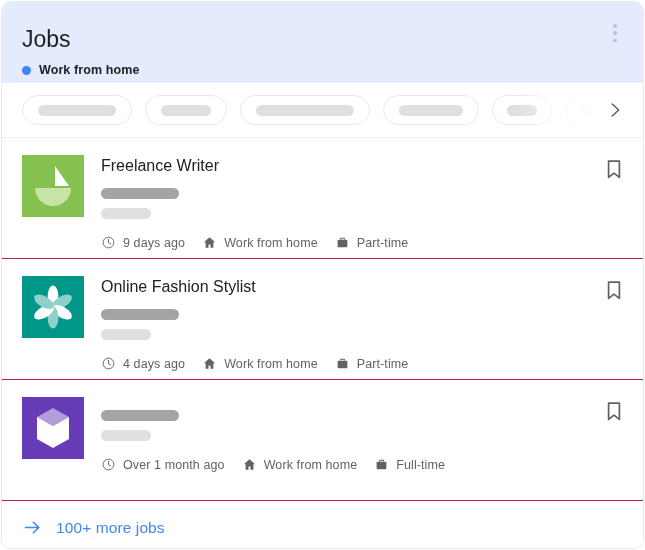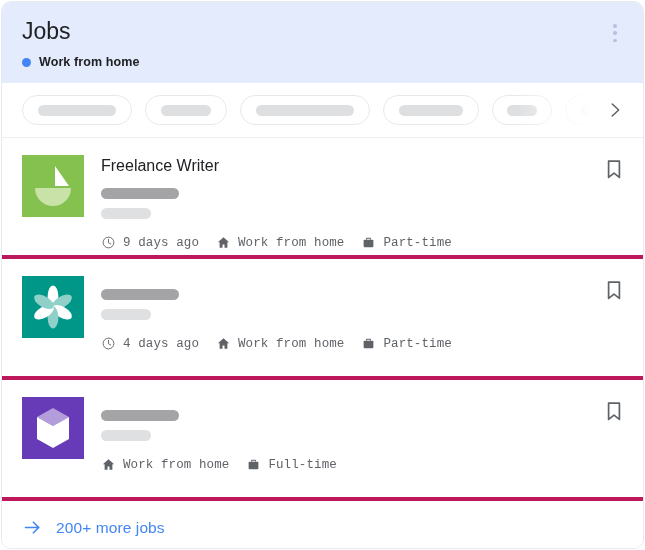--- a/index.html
+++ b/index.html
@@ -25,21 +25,21 @@
     overflow: hidden;
     display: flex;
     flex-direction: column;
   }
 
   
   .jobs-header {
     background: #e4ebfd;
     height: 81px;
     box-sizing: border-box;
-    padding: 14px 20px 0 20px;
+    padding: 22px 20px 0 20px;
     position: relative;
     flex: 0 0 auto;
   }
   .jobs-title {
     font-size: 23px;
     color: #202124;
     letter-spacing: 0px;
     line-height: 30px;
     font-weight: 400;
     margin: 0;
@@ -132,21 +132,21 @@
     justify-content: center;
     margin-left: 4px;
     cursor: pointer;
   }
 
   
   .jobs-list { flex: 1 1 auto; }
   .job-row {
     display: flex;
     padding: 17px 20px 12px 20px;
-    border-bottom: 4px solid #be185d;
+    border-bottom: 1px solid #be185d;
     position: relative;
     box-sizing: border-box;
     cursor: pointer;
     height: 121px;
   }
   .logo {
     width: 62px;
     height: 62px;
     flex: 0 0 auto;
     margin-right: 17px;
@@ -185,21 +185,20 @@
     align-items: center;
     margin-top: 16px;
     gap: 8px;
     flex-wrap: nowrap;
   }
   .meta-item {
     display: flex;
     align-items: center;
     flex: 0 0 auto;
     margin-right: 9px;
-    font-family: Liberation Mono, monospace;
   }
   .meta-item .mi-icon {
     width: 15px;
     height: 15px;
     margin-right: 7px;
     flex: 0 0 auto;
     display: block;
   }
   .meta-text {
     font-size: 12.5px;
@@ -325,20 +324,21 @@
       <div class="job-row">
         <div class="logo" style="background: rgb(0, 150, 136);"><svg viewBox="0 0 62 62" width="62" height="62">
             <ellipse cx="31" cy="20.5" rx="5.4" ry="11" fill="#ffffff" transform="rotate(0 31 31)"></ellipse>
             <ellipse cx="31" cy="20.5" rx="5.4" ry="11" fill="#8fd0c8" transform="rotate(60 31 31)"></ellipse>
             <ellipse cx="31" cy="20.5" rx="5.4" ry="11" fill="#ffffff" transform="rotate(120 31 31)"></ellipse>
             <ellipse cx="31" cy="20.5" rx="5.4" ry="11" fill="#8fd0c8" transform="rotate(180 31 31)"></ellipse>
             <ellipse cx="31" cy="20.5" rx="5.4" ry="11" fill="#ffffff" transform="rotate(240 31 31)"></ellipse>
             <ellipse cx="31" cy="20.5" rx="5.4" ry="11" fill="#8fd0c8" transform="rotate(300 31 31)"></ellipse>
           </svg></div>
         <div class="job-body">
+          <div class="job-title">Online Fashion Stylist</div>
           <div class="skel skel-company"></div>
           <div class="skel skel-location"></div>
           <div class="meta-row">
             <div class="meta-item">
               <svg viewBox="0 0 24 24" class="mi-icon" width="15" height="15">
                 <circle cx="12" cy="12" r="8.6" fill="none" stroke="#5f6368" stroke-width="1.5"></circle>
                 <path d="M12 6.8 V12.3 L15.6 14.4" fill="none" stroke="#5f6368" stroke-width="1.5" stroke-linecap="round"></path>
               </svg>
               <span class="meta-text">4 days ago</span>
             </div>
@@ -366,20 +366,27 @@
             <path d="M31 11 L47 20 L31 29 L15 20 Z" fill="#b39ddb"></path>
             <path d="M15 20 L31 29 L31 51 L15 42 Z" fill="#ffffff"></path>
             <path d="M47 20 L47 42 L31 51 L31 29 Z" fill="#ffffff"></path>
           </svg></div>
         <div class="job-body">
           <div class="skel skel-company"></div>
           <div class="skel skel-location"></div>
           <div class="meta-row">
             <div class="meta-item">
               <svg viewBox="0 0 24 24" class="mi-icon" width="15" height="15">
+                <circle cx="12" cy="12" r="8.6" fill="none" stroke="#5f6368" stroke-width="1.5"></circle>
+                <path d="M12 6.8 V12.3 L15.6 14.4" fill="none" stroke="#5f6368" stroke-width="1.5" stroke-linecap="round"></path>
+              </svg>
+              <span class="meta-text">Over 1 month ago</span>
+            </div>
+            <div class="meta-item">
+              <svg viewBox="0 0 24 24" class="mi-icon" width="15" height="15">
                 <path d="M12 3.4 L21 11.4 H18.2 V20.4 H13.6 V15.2 H10.4 V20.4 H5.8 V11.4 H3 Z" fill="#5f6368"></path>
               </svg>
               <span class="meta-text">Work from home</span>
             </div>
             <div class="meta-item">
               <svg viewBox="0 0 24 24" class="mi-icon" width="15" height="15">
                 <path d="M9.4 4.4 h5.2 a1.4 1.4 0 0 1 1.4 1.4 V7.2 h-1.8 V6.1 H9.8 v1.1 H8 V5.8 A1.4 1.4 0 0 1 9.4 4.4 Z" fill="#5f6368"></path>
                 <rect x="4.2" y="7.4" width="15.6" height="12.2" rx="1.5" fill="#5f6368"></rect>
               </svg>
               <span class="meta-text">Full-time</span>
@@ -391,16 +398,16 @@
           </svg></div>
       </div>
     </div>
 
   <div class="jobs-footer">
     <span class="footer-arrow">
       <svg width="21" height="21" viewBox="0 0 24 24" aria-hidden="true">
         <path d="M4 12 H19 M13 6 L19.2 12 L13 18" fill="none" stroke="#4285f4" stroke-width="1.9" stroke-linecap="round" stroke-linejoin="round"></path>
       </svg>
     </span>
-    <span class="footer-label">200+ more jobs</span>
+    <span class="footer-label">100+ more jobs</span>
   </div>
 
 </div>
 
 </body></html>

